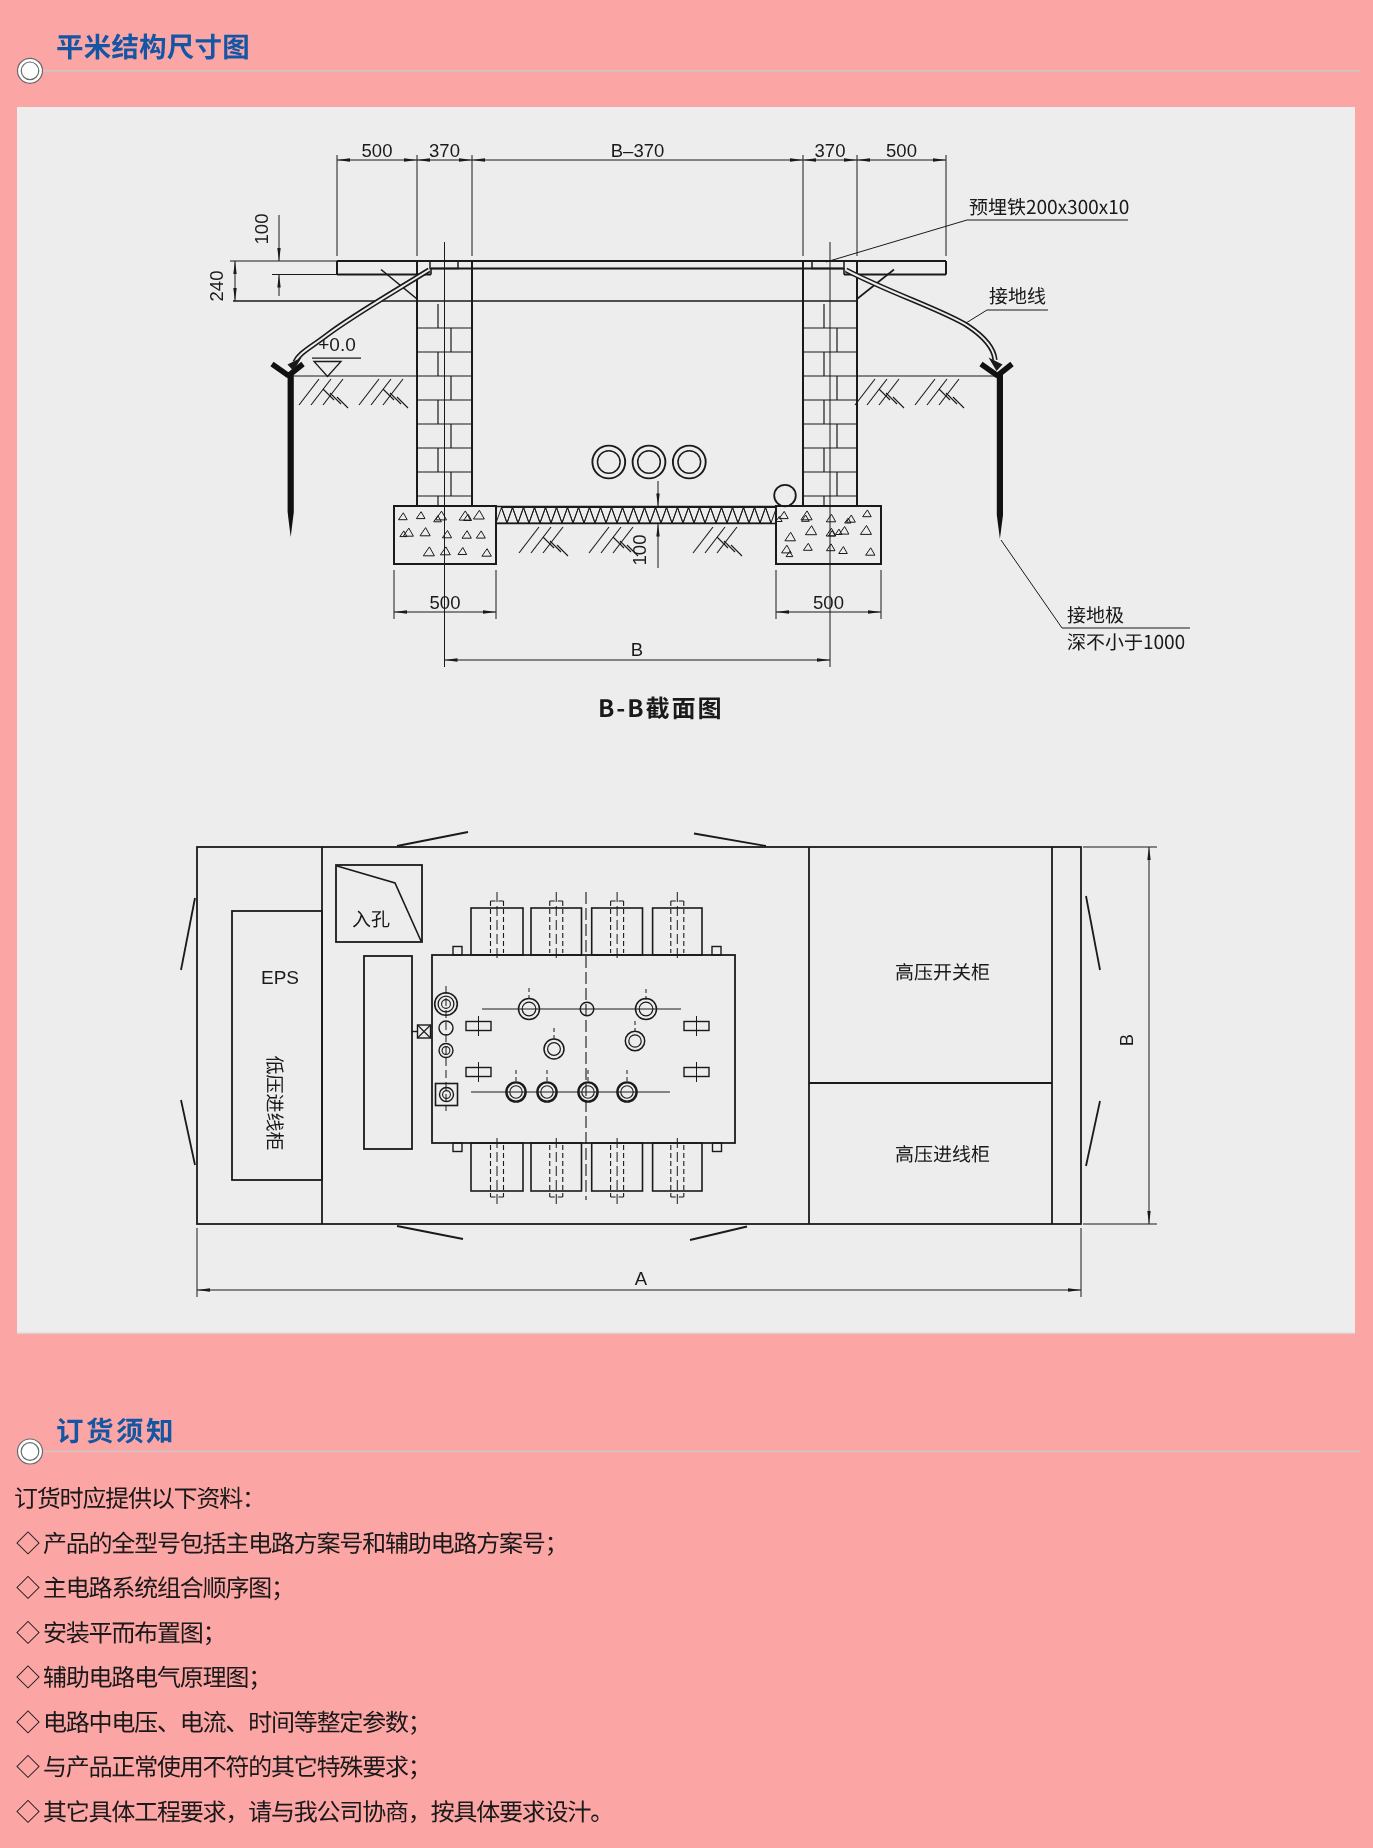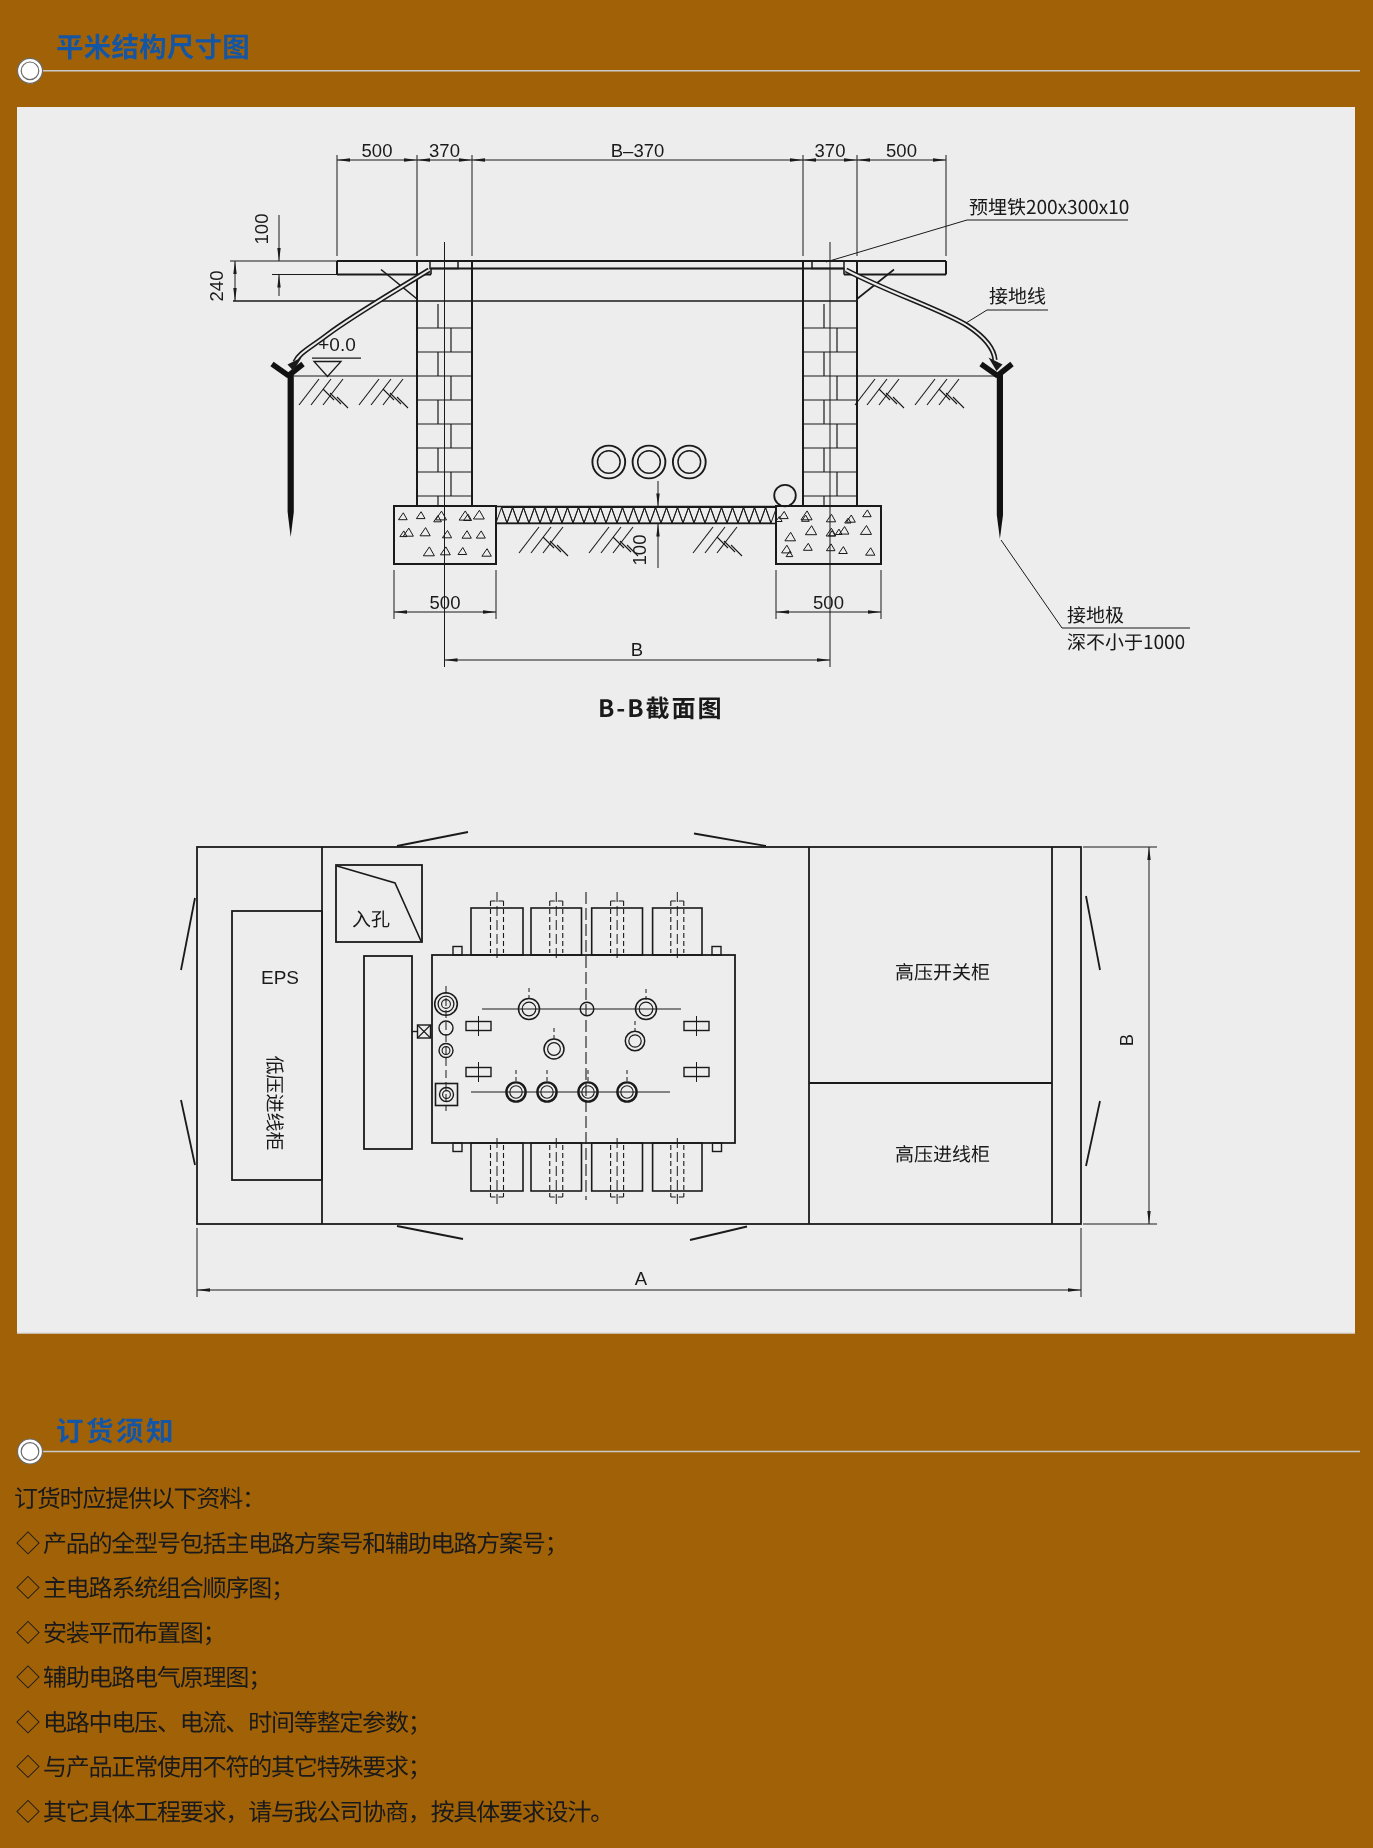--- a/index.html
+++ b/index.html
@@ -1,14 +1,14 @@
 <!DOCTYPE html>
 <html><head><meta charset="utf-8"><title>page</title>
 <style>html,body{margin:0;padding:0;background:#ffffff;}
-#page{position:relative;width:1373px;height:1848px;background:#a16207;font-family:"Liberation Sans",sans-serif;}
+#page{position:relative;width:1373px;height:1848px;background:#fca5a5;font-family:"Liberation Sans",sans-serif;}
 </style></head>
 <body>
 <div id="page">
 <svg width="1373" height="1848" viewBox="0 0 1373 1848">
 
 <path d="M60.4 40.4C61.3 42.2 62.1 44.7 62.4 46.1L65.6 45.1C65.3 43.6 64.3 41.3 63.4 39.5ZM76 39.4C75.5 41.2 74.5 43.6 73.7 45.2L76.5 46.1C77.5 44.7 78.6 42.4 79.6 40.3ZM57.3 47V50.3H68V59.4H71.5V50.3H82.3V47H71.5V38.6H80.7V35.3H58.7V38.6H68V47Z M105.3 34.8C104.4 37 102.9 39.9 101.6 41.7L104.5 43C105.8 41.3 107.5 38.7 108.9 36.3ZM86.4 36.3C87.8 38.3 89.3 41 89.8 42.7L93 41.3C92.4 39.5 90.9 36.9 89.4 35ZM95.7 33.7V43.9H85.1V47.3H93.4C91.2 50.6 87.7 53.9 84.4 55.8C85.1 56.5 86.2 57.7 86.8 58.6C90.1 56.5 93.2 53.1 95.7 49.5V59.5H99.2V49.4C101.7 53 104.9 56.3 108.1 58.5C108.7 57.5 109.8 56.2 110.6 55.6C107.3 53.7 103.8 50.5 101.5 47.3H109.8V43.9H99.2V33.7Z M112.1 55 112.6 58.4C115.6 57.7 119.4 57 123 56.2L122.8 53.1C118.9 53.8 114.8 54.6 112.1 55ZM113 45.5C113.4 45.3 114.1 45.1 116.6 44.8C115.7 46.1 114.9 47 114.4 47.4C113.5 48.4 112.9 49 112.1 49.2C112.5 50.1 113.1 51.7 113.2 52.3C114 51.9 115.2 51.6 122.7 50.3C122.6 49.5 122.5 48.3 122.6 47.4L117.8 48.1C119.8 45.9 121.7 43.4 123.2 40.9L120.3 39C119.8 40 119.2 40.9 118.6 41.9L116.3 42C117.8 40 119.3 37.4 120.4 35L117 33.6C116 36.7 114.2 39.9 113.5 40.7C112.9 41.5 112.4 42.1 111.8 42.3C112.3 43.2 112.8 44.8 113 45.5ZM128.5 33.6V37H122.7V40.2H128.5V43.2H123.4V46.3H137V43.2H131.9V40.2H137.7V37H131.9V33.6ZM124.1 48.4V59.4H127.3V58.3H133.2V59.3H136.5V48.4ZM127.3 55.3V51.3H133.2V55.3Z M143.8 33.6V38.8H140.2V41.8H143.6C142.8 45.1 141.3 49 139.7 51.2C140.2 52 140.9 53.6 141.2 54.5C142.2 53.1 143.1 51 143.8 48.8V59.4H147V46.9C147.6 48.1 148.1 49.3 148.5 50.1L150.5 47.8C150 47 147.7 43.6 147 42.7V41.8H149.5C149.1 42.3 148.8 42.7 148.4 43.1C149.2 43.6 150.5 44.7 151.1 45.2C152 44.1 152.8 42.6 153.6 41H161.8C161.6 51 161.2 54.9 160.5 55.8C160.1 56.2 159.9 56.3 159.4 56.3C158.7 56.3 157.5 56.3 156.1 56.1C156.7 57.1 157.1 58.5 157.1 59.4C158.6 59.5 160 59.5 160.9 59.3C162 59.1 162.7 58.8 163.4 57.8C164.4 56.4 164.8 52 165.1 39.6C165.1 39.1 165.2 38 165.2 38H155C155.4 36.8 155.8 35.6 156.1 34.4L152.9 33.6C152.2 36.5 151.1 39.4 149.6 41.6V38.8H147V33.6ZM155.8 47.3 156.8 49.7 153.8 50.2C155 48.1 156.1 45.6 156.8 43.2L153.7 42.3C153 45.4 151.6 48.6 151.1 49.5C150.7 50.3 150.2 50.9 149.7 51.1C150 51.8 150.6 53.3 150.7 53.9C151.3 53.5 152.3 53.2 157.7 52.1C157.9 52.8 158 53.3 158.1 53.8L160.7 52.8C160.3 51.1 159.2 48.4 158.3 46.4Z M171.2 34.6V42.8C171.2 47.2 171 53.2 167.4 57.2C168.1 57.7 169.6 58.9 170.2 59.6C173.3 56.1 174.3 50.8 174.6 46.3H180.5C182.3 52.7 185.3 57.2 191.2 59.3C191.7 58.3 192.7 56.9 193.5 56.2C188.4 54.7 185.4 51.1 183.9 46.3H190.9V34.6ZM174.7 37.8H187.5V43.1H174.7V42.8Z M198.4 46.1C200.3 48.1 202.3 51 203.1 52.9L206.2 51C205.3 49 203.1 46.3 201.2 44.4ZM211 33.7V39.2H195.7V42.5H211V55.1C211 55.7 210.7 56 210.1 56C209.3 56 207 56 204.7 55.9C205.3 56.8 205.9 58.5 206.2 59.5C209.1 59.6 211.3 59.4 212.7 58.9C214 58.3 214.5 57.4 214.5 55.1V42.5H220.8V39.2H214.5V33.7Z M224.2 34.7V59.5H227.3V58.5H244.4V59.5H247.8V34.7ZM229.5 53.2C233.2 53.6 237.7 54.6 240.5 55.6H227.3V47.4C227.8 48.1 228.3 49 228.5 49.6C230 49.3 231.5 48.8 233.1 48.2L232 49.7C234.4 50.1 237.3 51.1 238.9 51.9L240.2 49.9C238.7 49.2 236.1 48.4 233.9 47.9C234.6 47.6 235.4 47.2 236.1 46.9C238.2 47.9 240.6 48.8 243 49.3C243.3 48.7 243.9 47.8 244.4 47.2V55.6H240.8L242.2 53.4C239.4 52.4 234.8 51.4 231 51ZM233.3 37.6C232 39.6 229.7 41.6 227.5 42.9C228.1 43.3 229.1 44.3 229.6 44.8C230.2 44.5 230.7 44.1 231.3 43.6C231.9 44.2 232.6 44.7 233.3 45.2C231.4 45.9 229.3 46.5 227.3 46.9V37.6ZM233.6 37.6H244.4V46.8C242.5 46.4 240.6 45.9 238.9 45.2C240.8 43.9 242.4 42.4 243.5 40.7L241.6 39.6L241.2 39.8H235.1C235.5 39.3 235.8 38.9 236.1 38.5ZM236 43.9C235 43.4 234.1 42.8 233.4 42.2H238.7C237.9 42.8 237 43.4 236 43.9Z" fill="#1456a3"></path>
 
 <line x1="43" y1="70.8" x2="1360" y2="70.8" stroke="#c9c9c9" stroke-width="1.6" stroke-linecap="butt"></line>
 
 <circle cx="30" cy="70.8" r="12.5" fill="#ffffff" stroke="#6a6a6a" stroke-width="1.2"></circle>

